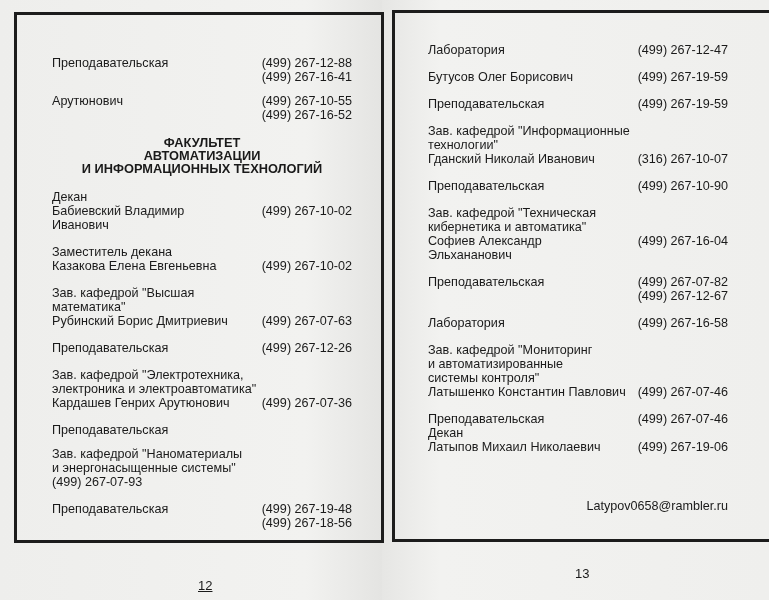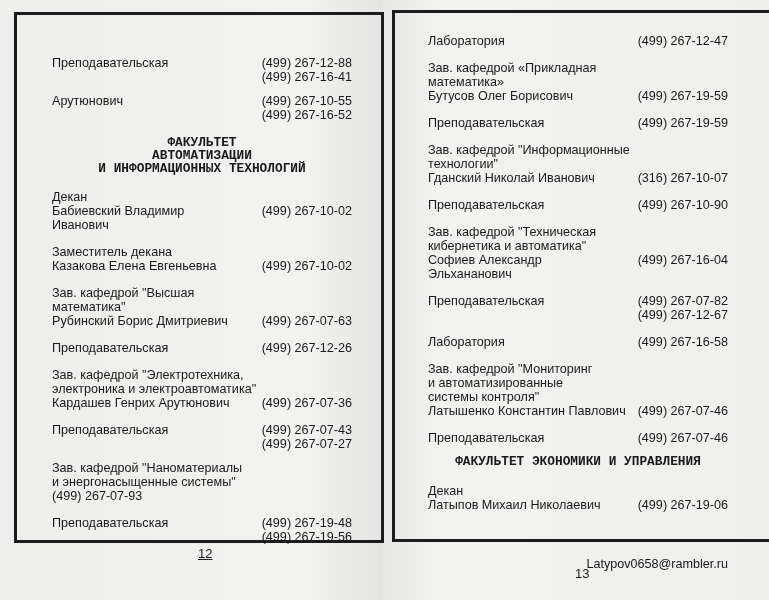--- a/index.html
+++ b/index.html
@@ -10,30 +10,30 @@
     color: #1a1a1a;
   }
   .sheet { position: absolute; top: 0; height: 600px; background: #f1f1ef; }
   .sheet.left { left: 0; width: 382px; background: linear-gradient(to right, #eeeeec 0%, #f2f2f0 80%, #e4e4e2 100%); }
   .sheet.right { left: 382px; width: 387px; background: linear-gradient(to right, #e6e6e4 0%, #f2f2f0 15%, #efefed 100%); }
   .frame { position: absolute; border: 3px solid #1c1c1c; box-sizing: border-box; }
   .frame.left { left: 14px; top: 12px; width: 370px; height: 531px; border-top-width: 3px; }
   .frame.right { left: 392px; top: 10px; width: 380px; height: 532px; border-right-width: 3px; }
   .page { position: absolute; font-size: 12.6px; line-height: 14px; }
   .page.left { left: 52px; top: 56px; width: 300px; }
-  .page.right { left: 428px; top: 34px; width: 300px; }
+  .page.right { left: 428px; top: 43px; width: 300px; }
   .entry { position: relative; margin-bottom: 13px; }
   .row { display: flex; justify-content: space-between; align-items: flex-start; }
   .label { white-space: pre-line; }
   .name { font-weight: normal; white-space: pre-line; }
   .phones { text-align: center; white-space: nowrap; }
   .phone { display: block; }
-  .faculty { text-align: center; font-weight: bold; white-space: pre-line; margin: 14px 0 15px 0; font-size: 12.8px; line-height: 13px; font-family: Liberation Mono, monospace; }
+  .faculty { text-align: center; font-weight: bold; white-space: pre-line; margin: 14px 0 15px 0; font-size: 12.8px; line-height: 13px; }
   .page-num { position: absolute; font-size: 13px; }
-  .page-num.left { left: 198px; top: 546px; text-decoration: underline; }
+  .page-num.left { left: 198px; top: 578px; text-decoration: underline; }
   .page-num.right { left: 575px; top: 566px; }
   .email { display: block; text-align: right; margin-top: 45px; }
   .gap-s { margin-bottom: 10px; }
 </style>
 </head>
 <body>
 
 <div class="sheet left"></div>
 <div class="sheet right"></div>
 <div class="frame left"></div>
@@ -106,59 +106,53 @@
     <div class="row">
       <span class="name">Кардашев Генрих Арутюнович</span>
       <span class="phones">
           <span class="phone">(499) 267-07-36</span>
         </span>
     </div>
   </div>
   <div class="entry gap-s">
     <div class="row">
       <span class="label">Преподавательская</span>
-      <span class="phones">
-          <span class="phone">(499) 267-07-43</span>
-          <span class="phone">(499) 267-07-27</span>
-        </span>
     </div>
   </div>
   <div class="entry">
     <div class="label">Зав. кафедрой "Наноматериалы
 и энергонасыщенные системы"</div>
     <div class="row">
       <span class="phones">
           <span class="phone">(499) 267-07-93</span>
         </span>
     </div>
   </div>
   <div class="entry">
     <div class="row">
       <span class="label">Преподавательская</span>
       <span class="phones">
           <span class="phone">(499) 267-19-48</span>
-          <span class="phone">(499) 267-19-56</span>
+          <span class="phone">(499) 267-18-56</span>
         </span>
     </div>
   </div>
 </div>
 <div class="page-num left">12</div>
 
 <div class="page right">
   <div class="entry">
     <div class="row">
       <span class="label">Лаборатория</span>
       <span class="phones">
           <span class="phone">(499) 267-12-47</span>
         </span>
     </div>
   </div>
   <div class="entry">
-    <div class="label">Зав. кафедрой «Прикладная
-математика»</div>
     <div class="row">
       <span class="name">Бутусов Олег Борисович</span>
       <span class="phones">
           <span class="phone">(499) 267-19-59</span>
         </span>
     </div>
   </div>
   <div class="entry">
     <div class="row">
       <span class="label">Преподавательская</span>
@@ -226,21 +220,20 @@
   </div>
   <div class="entry" style="margin-bottom:0">
     <div class="row">
       <span class="label">Преподавательская</span>
       <span class="phones">
           <span class="phone">(499) 267-07-46</span>
         </span>
     </div>
   </div>
 
-  <div class="faculty" style="margin:10px 0 16px 0;">ФАКУЛЬТЕТ ЭКОНОМИКИ И УПРАВЛЕНИЯ</div>
 
   <div class="entry">
     <div class="label">Декан</div>
     <div class="row">
       <span class="name">Латыпов Михаил Николаевич</span>
       <span class="phones">
           <span class="phone">(499) 267-19-06</span>
         </span>
     </div>
     <span class="email">Latypov0658@rambler.ru</span>

